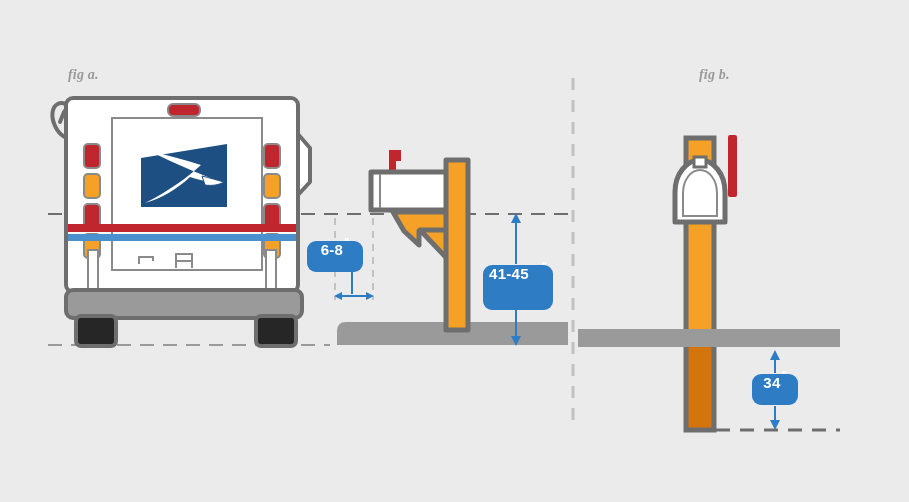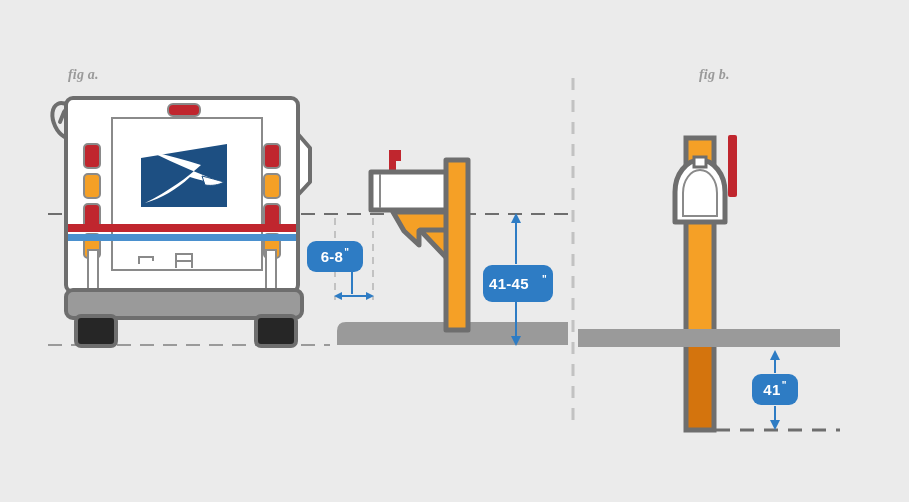--- a/index.html
+++ b/index.html
@@ -37,35 +37,35 @@
 
   .dimbadge {
     position: absolute;
     background: #2e7cc4;
     color: #ffffff;
     font-family: "Liberation Sans", sans-serif;
     font-weight: bold;
     font-size: 15px;
     border-radius: 9px;
     display: flex;
-    align-items: center;
+    align-items: flex-start;
     justify-content: center;
     white-space: nowrap;
     letter-spacing: 0.3px;
     box-sizing: border-box;
   }
   .dimbadge .inch {
     font-size: 10px;
     vertical-align: top;
     position: relative;
     top: -4px;
     margin-left: 1px;
   }
   #badge-6-8   { left: 307px; top: 241px; width: 56px; height: 31px; }
-  #badge-41-45 { left: 483px; top: 265px; width: 70px; height: 37px; gap: 12px; }
+  #badge-41-45 { left: 483px; top: 265px; width: 70px; height: 45px; gap: 12px; }
   #badge-24    { left: 752px; top: 374px; width: 46px; height: 31px; }
 </style>
 </head>
 <body>
 
 <div id="stage">
 
   <svg class="layer" viewBox="0 0 909 502">
 
     <defs>
@@ -209,17 +209,17 @@
     <span>6-8</span>
       <span class="inch">"</span>
   </div>
 
   <div class="dimbadge" id="badge-41-45">
     <span>41-45</span>
       <span class="inch">"</span>
   </div>
 
   <div class="dimbadge" id="badge-24">
-    <span>41</span>
+    <span>34</span>
       <span class="inch">"</span>
   </div>
 
 </div>
 
 </body></html>

